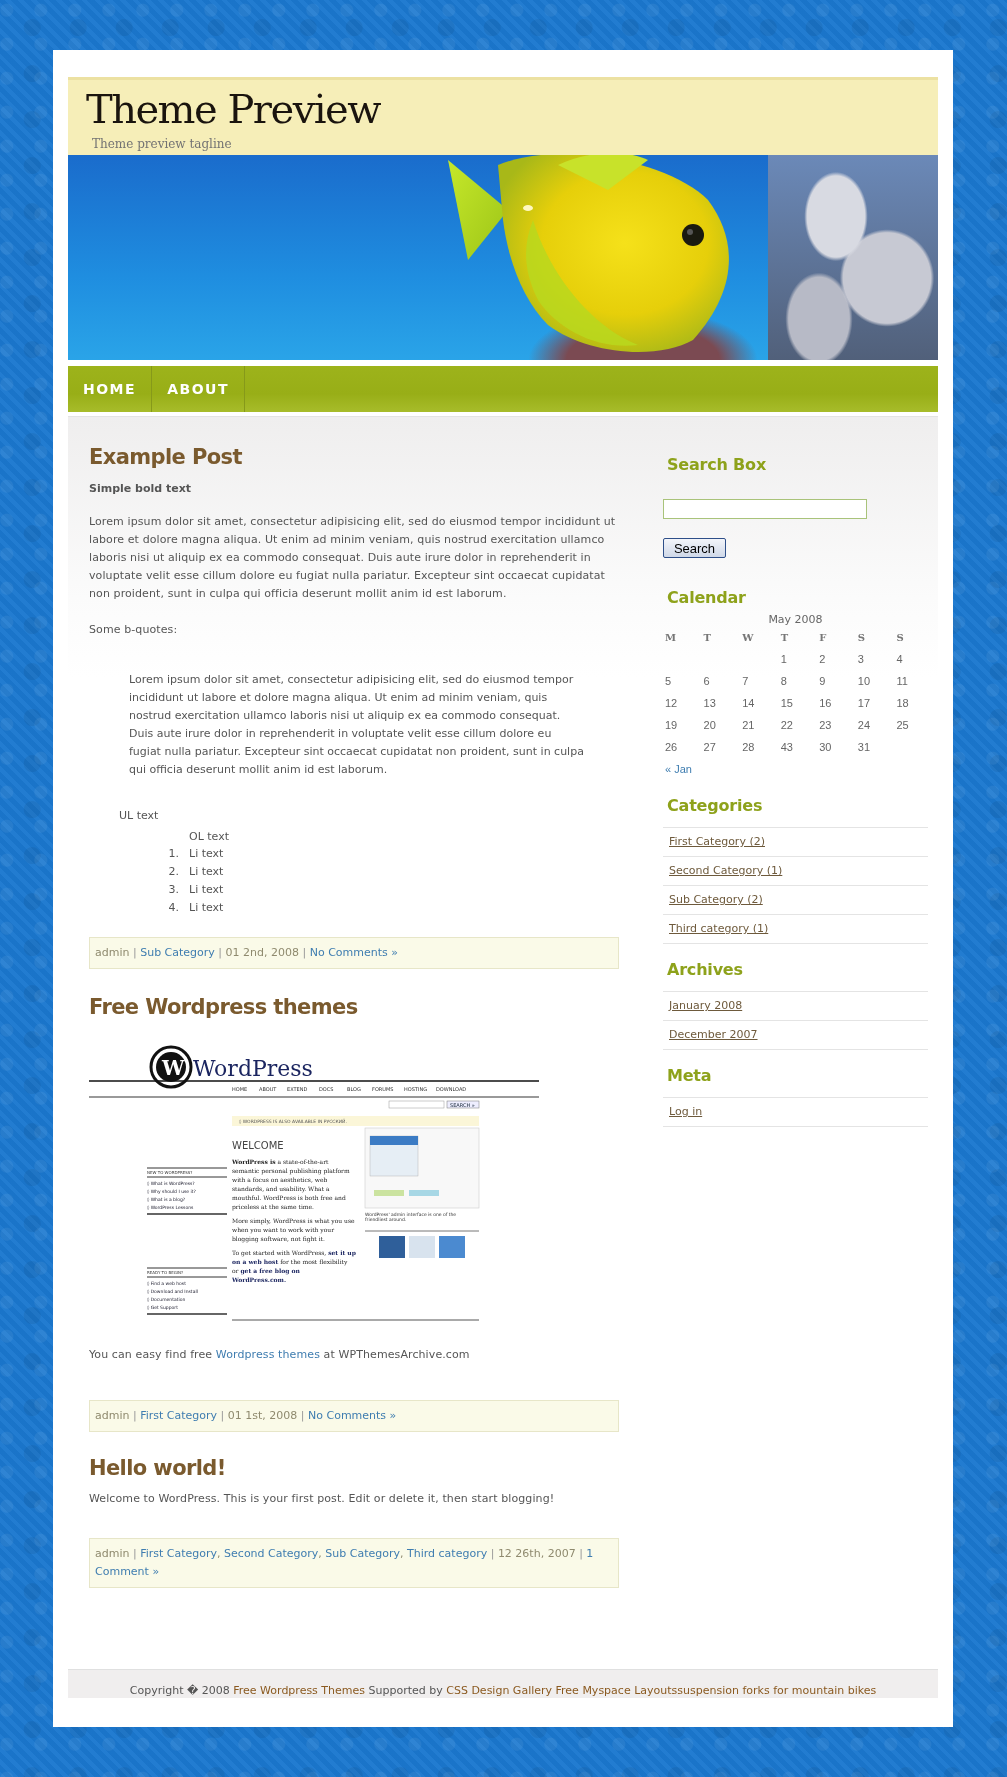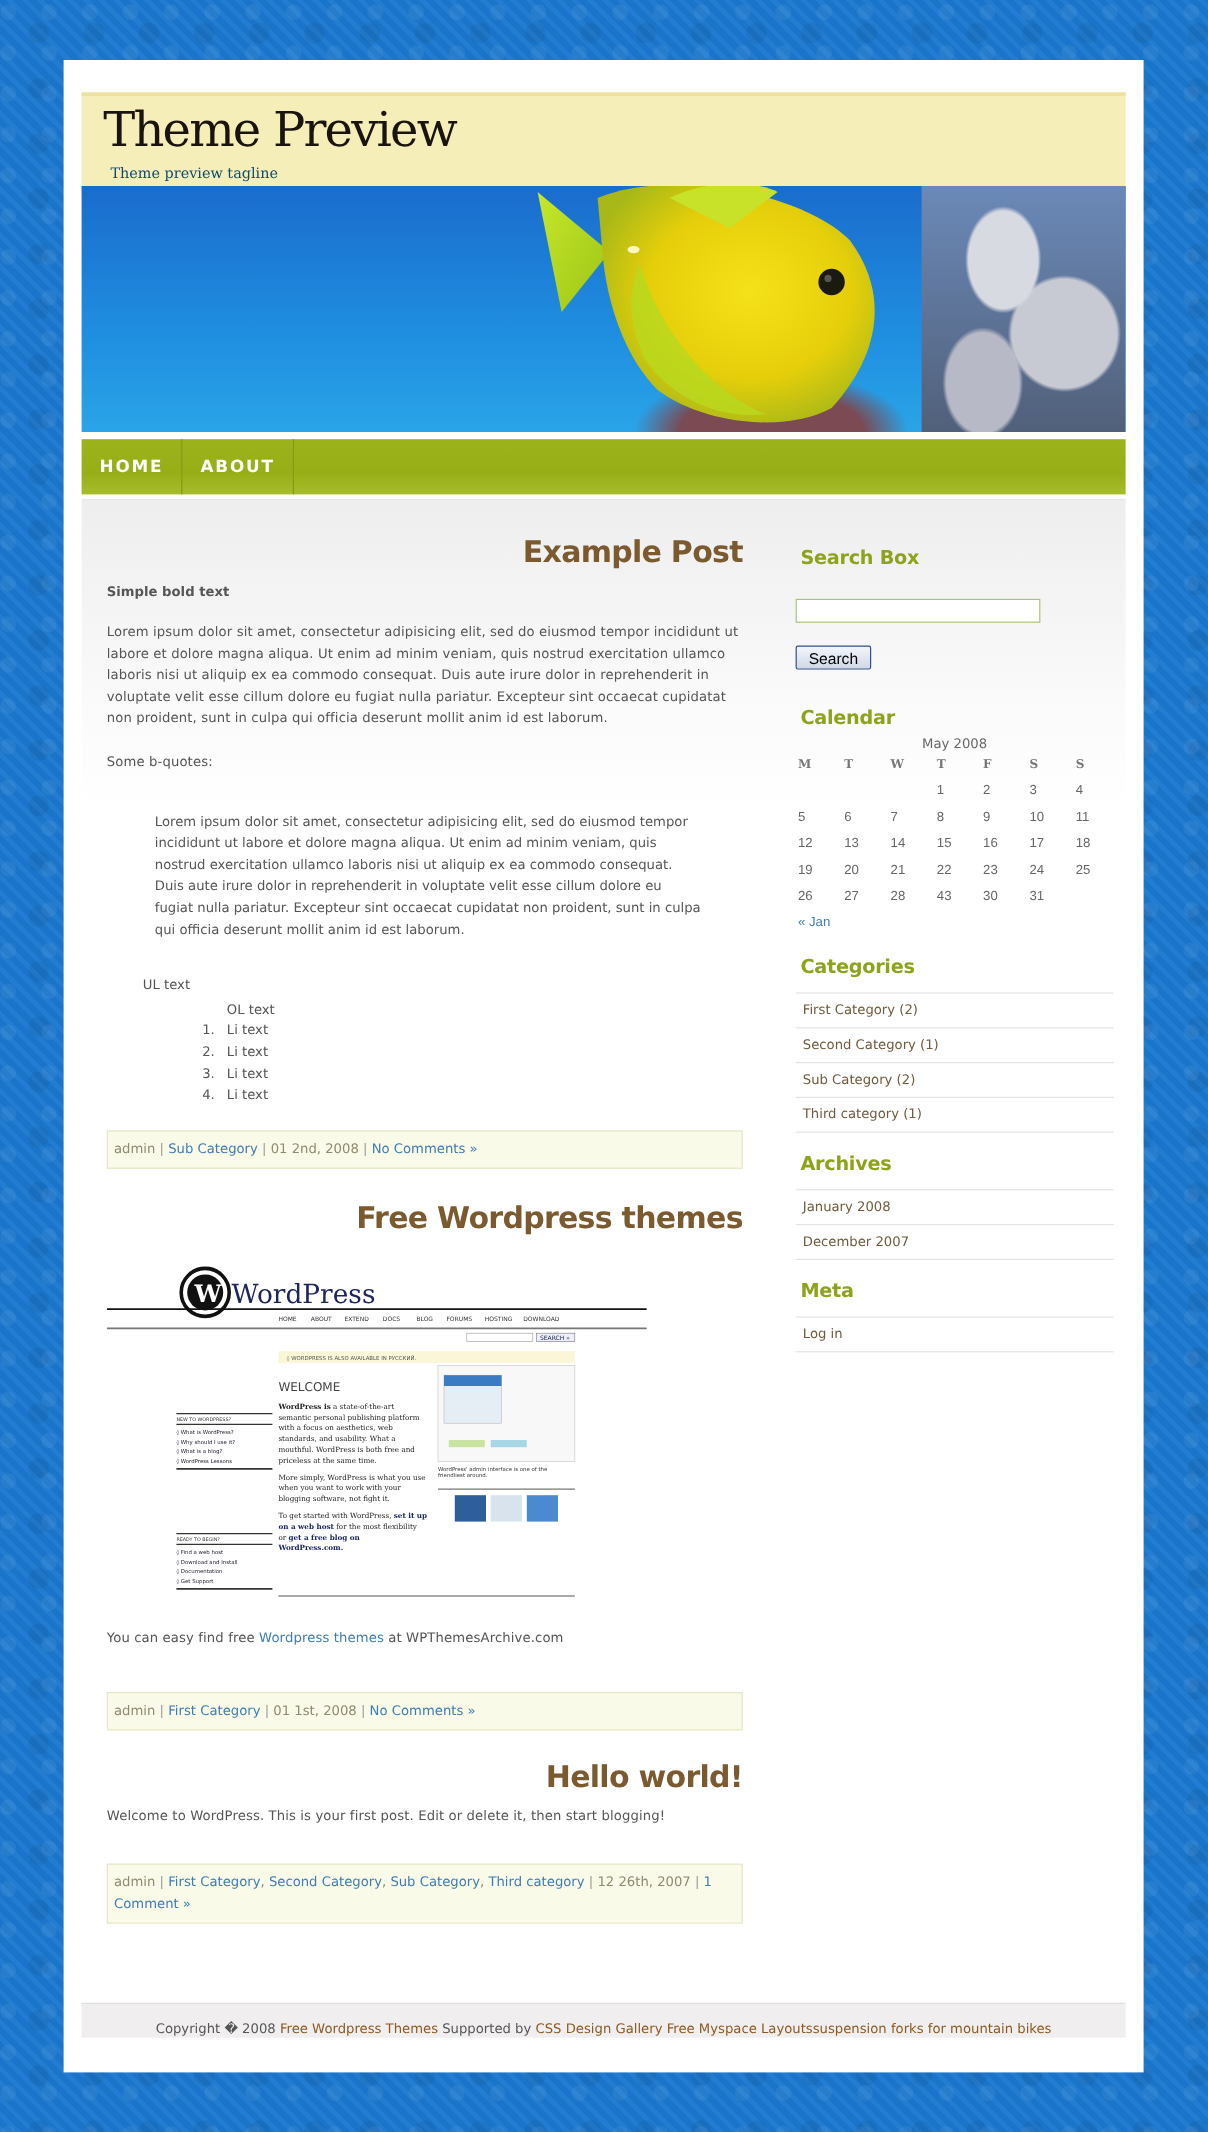--- a/index.html
+++ b/index.html
@@ -24,21 +24,21 @@
     background: #f6eeb8;
     border-top: 3px solid #ece1a2;
   }
   .site-title {
     position: absolute; left: 18px; top: 6px;
     font-family: "DejaVu Serif", serif; font-size: 40px; color: #1a140e;
     letter-spacing: -1.5px; font-weight: normal;
   }
   .site-tagline {
     position: absolute; left: 24px; top: 57px;
-    font-family: "DejaVu Serif", serif; font-size: 12px; color: #0c4a6e;
+    font-family: "DejaVu Serif", serif; font-size: 12px; color: #737373;
   }
   .banner {
     position: absolute; left: 15px; top: 105px; width: 870px; height: 205px;
     background: linear-gradient(180deg, #1a6ccc 0%, #1f8ee0 60%, #2aa4e8 100%);
     overflow: hidden;
   }
   .banner .coral {
     position: absolute; right: 0; top: 0; width: 170px; height: 205px;
     background:
       radial-gradient(ellipse at 40% 30%, #d8dae2 0 20%, transparent 22%),
@@ -64,22 +64,22 @@
     border-right: 1px solid #86991a;
     cursor: pointer;
   }
   .content-bg {
     position: absolute; left: 15px; top: 366px; width: 870px; height: 1230px;
     background: linear-gradient(180deg, #efeeee 0px, #fbfbfb 180px, #ffffff 260px);
     border-top: 1px solid #e3e3e3;
   }
   .main { position: absolute; left: 36px; top: 395px; width: 530px; }
   .post-title {
-    font-family: "DejaVu Sans", sans-serif; font-size: 25px; color: #7a5a2e;
-    font-weight: bold; letter-spacing: -0.6px; margin-bottom: 13px; text-align: right;
+    font-family: "DejaVu Sans", sans-serif; font-size: 21px; color: #7a5a2e;
+    font-weight: bold; letter-spacing: -0.6px; margin-bottom: 13px;
   }
   .post p, .post .para {
     font-size: 11px; color: #555; line-height: 18px; letter-spacing: 0.1px;
   }
   .bold-text { font-weight: bold; color: #555; font-size: 11px; margin-bottom: 18px; }
   .blockquote { margin: 32px 0 30px 40px; width: 455px; font-size: 11px; color: #555; line-height: 18px; }
   .ul-block { margin: 20px 0 0 30px; font-size: 11px; color: #555; }
   .ul-block .ol-label { margin: 8px 0 2px 70px; }
   .ol-list { list-style: none; margin-left: 40px; }
   .ol-list li { line-height: 18px; display: flex; }
@@ -100,21 +100,21 @@
   .search-btn {
     margin-top: 19px; width: 63px; height: 20px; font-size: 13px; color: #000;
     background: linear-gradient(180deg, #f3f5fa, #cfd8e8); border: 1px solid #2e4f89; border-radius: 2px;
     font-family: "Liberation Sans", sans-serif; cursor: pointer;
   }
   .cal-caption { text-align: center; font-size: 11px; color: #666; margin-top: 6px; }
   .cal { width: 270px; border-collapse: collapse; font-size: 11px; color: #666; font-family: "Liberation Sans", sans-serif; }
   .cal th { text-align: left; font-weight: bold; height: 22px; font-family: "DejaVu Serif", serif; font-size: 10px; color: #777; padding-left: 2px; }
   .cal td { height: 22px; padding-left: 2px; }
   .w-list { list-style: none; border-top: 1px solid #e4e4e4; margin-top: 12px; width: 265px; }
-  .w-list li { border-bottom: 1px solid #e4e4e4; height: 29px; line-height: 28px; font-size: 11px; color: #6e5a3c; padding-left: 6px; cursor: pointer; }
+  .w-list li { border-bottom: 1px solid #e4e4e4; height: 29px; line-height: 28px; font-size: 11px; color: #6e5a3c; padding-left: 6px; cursor: pointer; text-decoration: underline; }
   .footer {
     position: absolute; left: 15px; top: 1619px; width: 870px; height: 29px;
     background: #f0eeee; border-top: 1px solid #e0e0e0;
     font-size: 11px; color: #555; text-align: center; line-height: 42px;
   }
   .footer a { color: #8b5a20; text-decoration: none; cursor: pointer; }
 </style>
 </head>
 <body>
 

